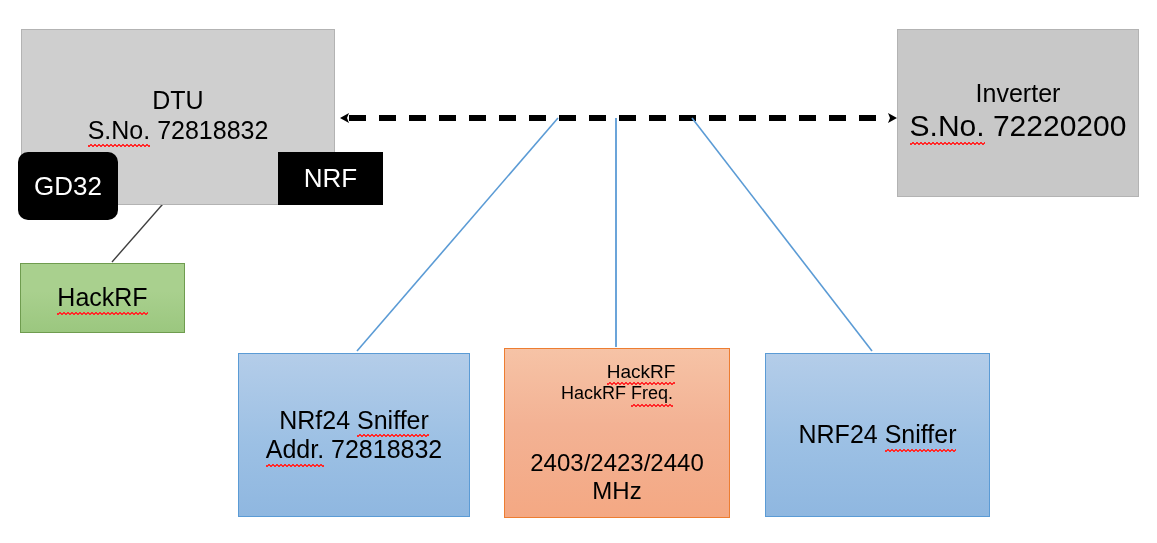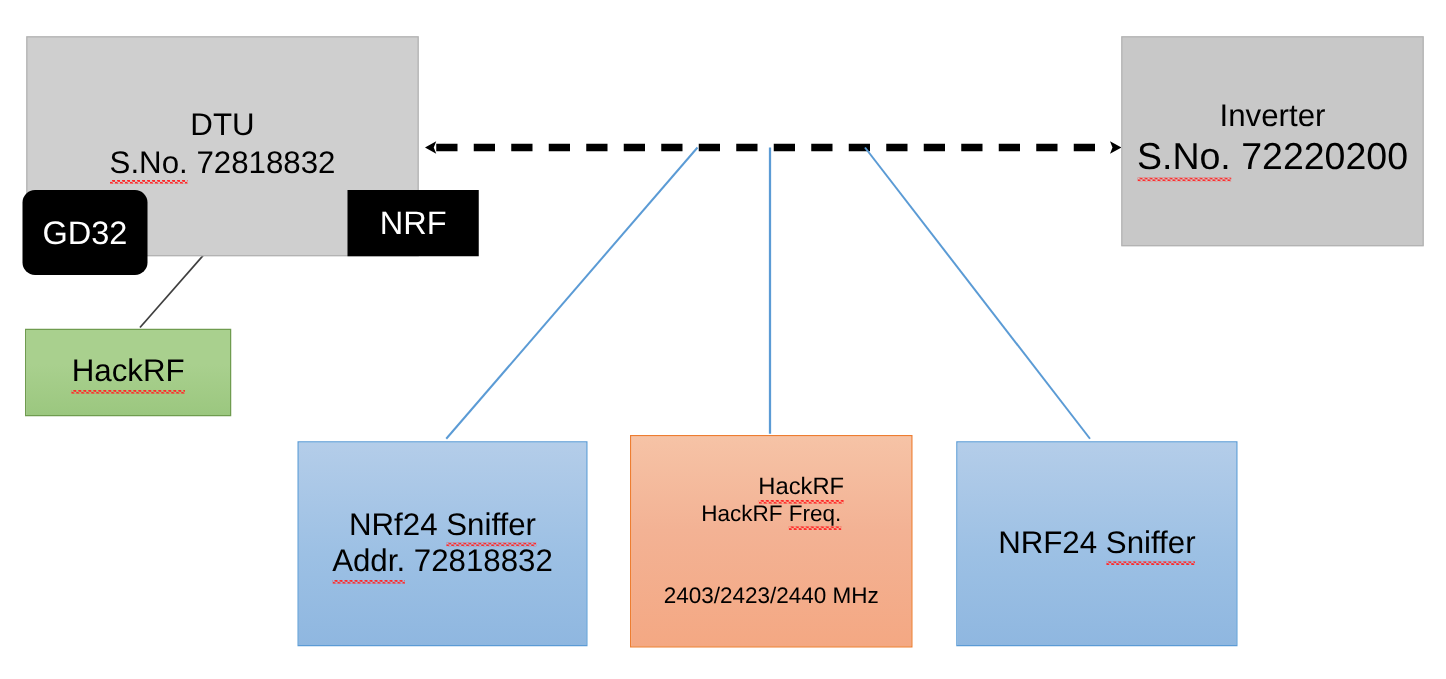--- a/index.html
+++ b/index.html
@@ -85,21 +85,21 @@
   #nrf24-left-box .line1, #nrf24-right-box .line1,
   #nrf24-left-box .line2, #nrf24-right-box .line2 { font-size: 25px; }
 
   #hackrf-box {
     left: 504px; top: 348px; width: 226px; height: 170px;
     background: linear-gradient(to bottom, #f6c3a6 0%, #f3b294 45%, #f4a883 100%);
     border: 1px solid #ed7d31;
   }
   #hackrf-box .line1 { font-size: 19px; margin-left: 48px; }
   #hackrf-box .line2 { font-size: 18px; }
-  #hackrf-box .line3 { font-size: 18px; margin-top: 44px; }
+  #hackrf-box .line3 { font-size: 24px; margin-top: 44px; }
 
   
   .sq {
     position: relative;
     display: inline-block;
   }
   .sq::after {
     content: "";
     position: absolute;
     left: 0; right: 0; bottom: -2px;

